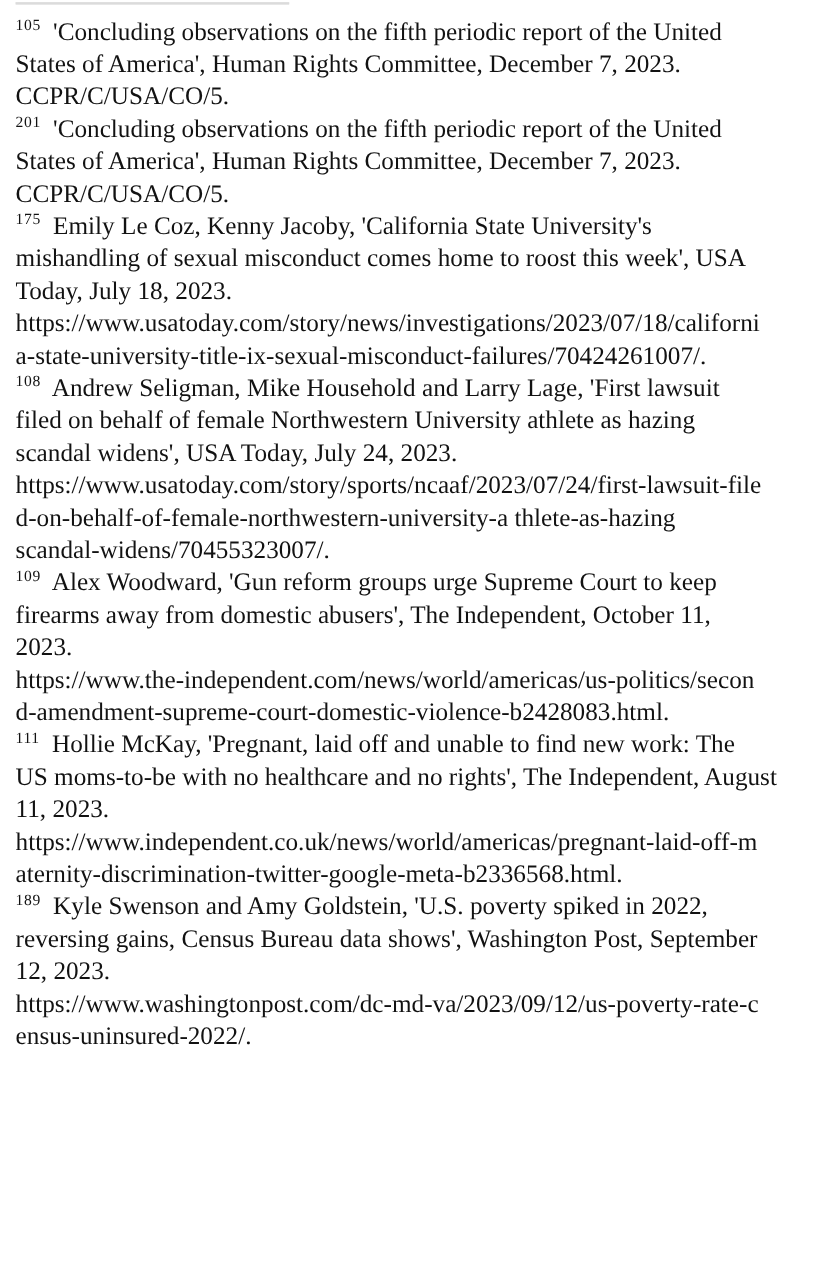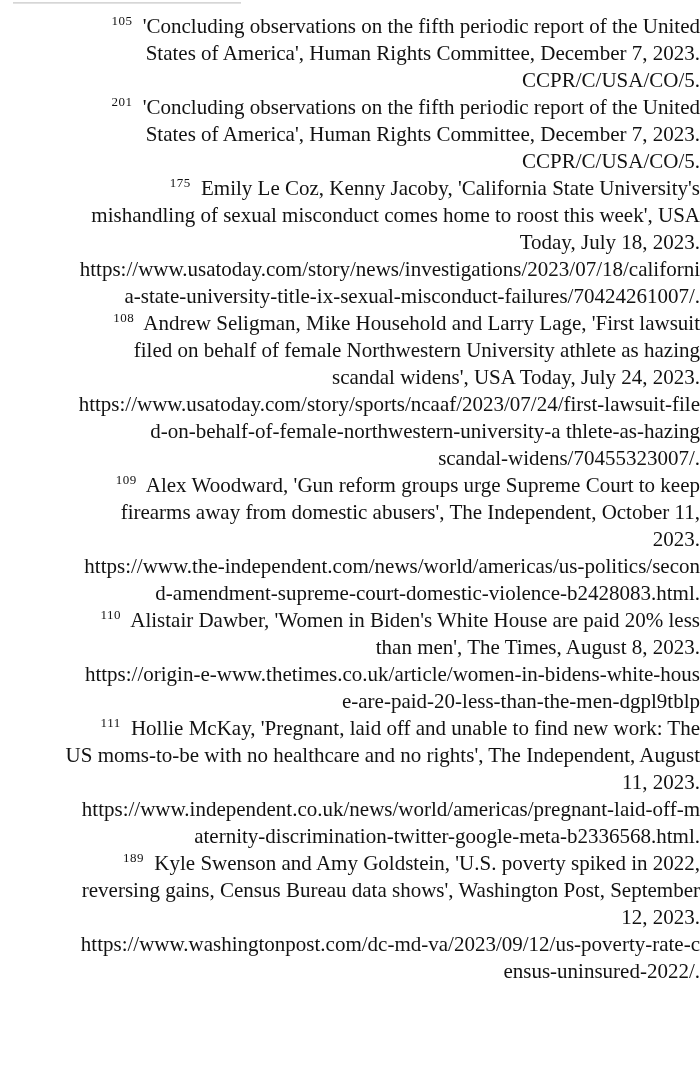--- a/index.html
+++ b/index.html
@@ -32,21 +32,20 @@
     box-sizing: border-box;
   }
   .fn-list {
     margin-top: 10px;
   }
   p.fn {
     margin: 0;
     padding: 0;
     white-space: pre;          
     overflow: hidden;
-    text-align: right;
   }
   p.fn sup {
     font-size: 13px;
     line-height: 0;
     vertical-align: super;
     margin-right: 5px;
     letter-spacing: 0.5px;
   }
   p.fn .it {
   }
@@ -72,24 +71,20 @@
 filed on behalf of female Northwestern University athlete as hazing
 scandal widens', USA Today, July 24, 2023.
 https://www.usatoday.com/story/sports/ncaaf/2023/07/24/first-lawsuit-file
 d-on-behalf-of-female-northwestern-university-a thlete-as-hazing
 scandal-widens/70455323007/.</span></p>
       <p class="fn"><sup>109</sup><span> Alex Woodward, 'Gun reform groups urge Supreme Court to keep
 firearms away from domestic abusers', The Independent, October 11,
 2023.
 https://www.the-independent.com/news/world/americas/us-politics/secon
 d-amendment-supreme-court-domestic-violence-b2428083.html.</span></p>
-      <p class="fn"><sup>110</sup><span> Alistair Dawber, 'Women in Biden's White House are paid 20% less
-than men', The Times, August 8, 2023.
-https://origin-e-www.thetimes.co.uk/article/women-in-bidens-white-hous
-e-are-paid-20-less-than-the-men-dgpl9tblp</span></p>
       <p class="fn"><sup>111</sup><span> Hollie McKay, 'Pregnant, laid off and unable to find new work: The
 US moms-to-be with no healthcare and no rights', The Independent, August
 11, 2023.
 https://www.independent.co.uk/news/world/americas/pregnant-laid-off-m
 aternity-discrimination-twitter-google-meta-b2336568.html.</span></p>
       <p class="fn"><sup>189</sup><span> Kyle Swenson and Amy Goldstein, 'U.S. poverty spiked in 2022,
 reversing gains, Census Bureau data shows', </span><span class="it">Washington Post</span><span>, September
 12, 2023.
 https://www.washingtonpost.com/dc-md-va/2023/09/12/us-poverty-rate-c
 ensus-uninsured-2022/.</span></p>

